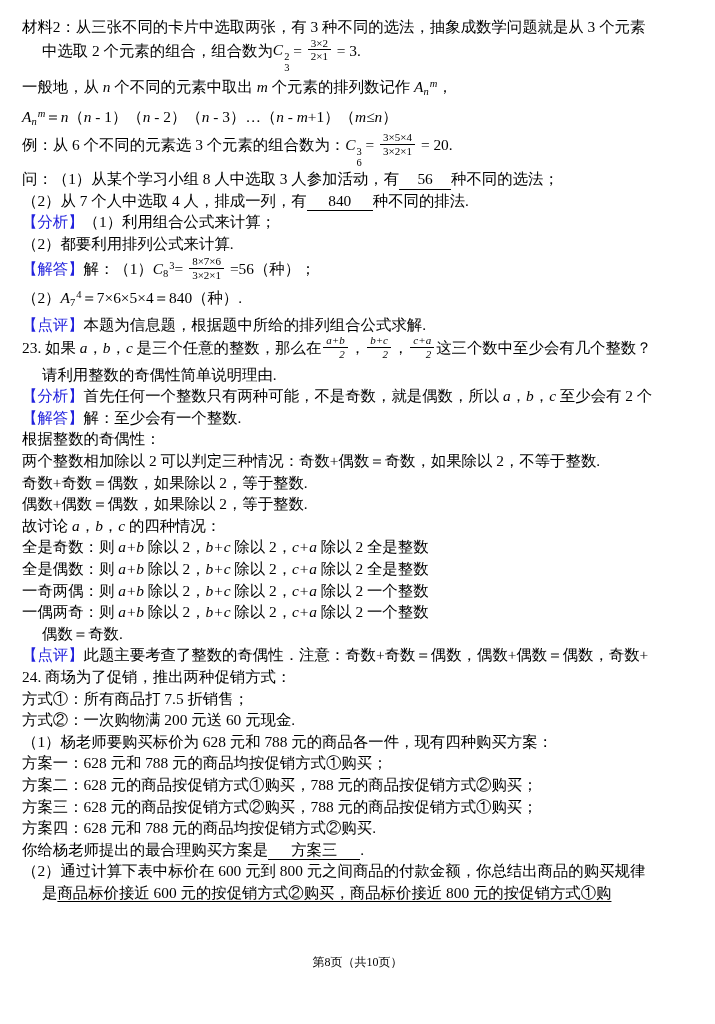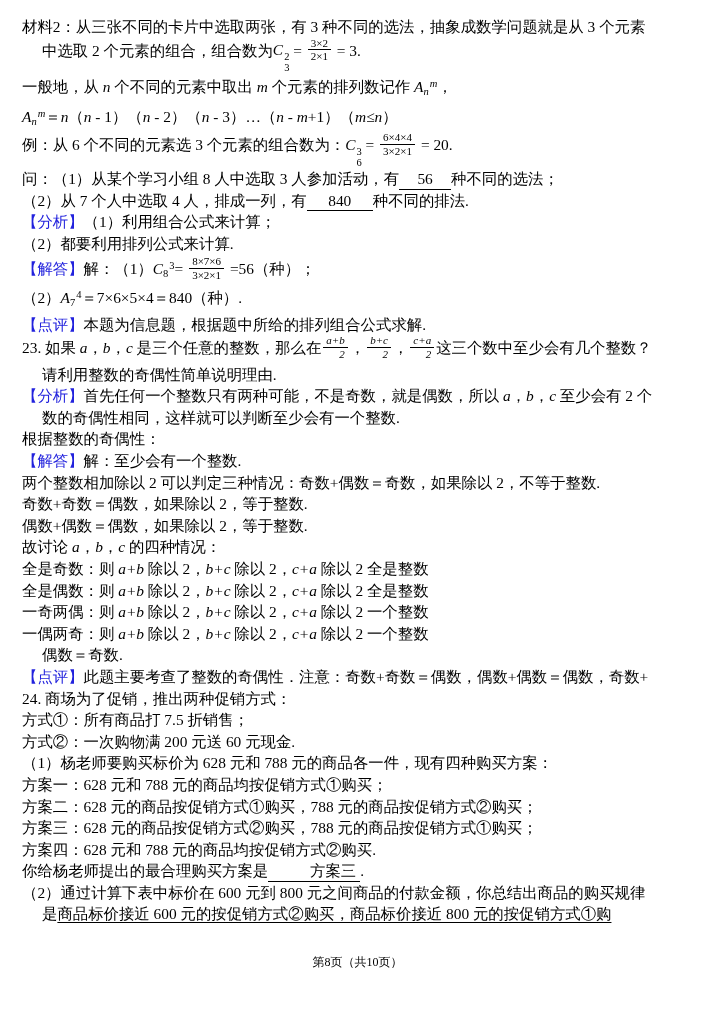--- a/index.html
+++ b/index.html
@@ -55,50 +55,49 @@
       <div class="line"><span>材料2：从三张不同的卡片中选取两张，有 3 种不同的选法，抽象成数学问题就是从 3 个元素</span></div>
       <div class="line ind"><span>中选取 2 个元素的组合，组合数为</span><span><span class="mi">C</span><span class="stk">
             <span>2</span>
             <span>3</span>
           </span></span><span> = </span><span class="frac"><span class="fn">3×2</span><span class="fd">2×1</span></span><span> = 3.</span></div>
       <div class="line"><span>一般地，从 </span><span class="mi">n</span><span> 个不同的元素中取出 </span><span class="mi">m</span><span> 个元素的排列数记作 </span><span><span class="mi">A</span><sub class="mi">n</sub><sup class="mi">m</sup></span><span>，</span></div>
       <div class="line"><span><span class="mi">A</span><sub class="mi">n</sub><sup class="mi">m</sup></span><span>＝</span><span class="mi">n</span><span>（</span><span class="mi">n</span><span> - 1）（</span><span class="mi">n</span><span> - 2）（</span><span class="mi">n</span><span> - 3）…（</span><span class="mi">n</span><span> - </span><span class="mi">m</span><span>+1）（</span><span class="mi">m</span><span>≤</span><span class="mi">n</span><span>）</span></div>
       <div class="line"><span>例：从 6 个不同的元素选 3 个元素的组合数为：</span><span><span class="mi">C</span><span class="stk">
             <span>3</span>
             <span>6</span>
-          </span></span><span> = </span><span class="frac"><span class="fn">6×4×4</span><span class="fd">3×2×1</span></span><span> = 20.</span></div>
+          </span></span><span> = </span><span class="frac"><span class="fn">3×5×4</span><span class="fd">3×2×1</span></span><span> = 20.</span></div>
       <div class="line"><span>问：（1）从某个学习小组 8 人中选取 3 人参加活动，有</span><span class="blank" style="min-width: 52px;">56</span><span>种不同的选法；</span></div>
       <div class="line"><span>（2）从 7 个人中选取 4 人，排成一列，有</span><span class="blank" style="min-width: 66px;">840</span><span>种不同的排法.</span></div>
       <div class="line"><span class="blue">【分析】</span><span>（1）利用组合公式来计算；</span></div>
       <div class="line"><span>（2）都要利用排列公式来计算.</span></div>
       <div class="line"><span class="blue">【解答】</span><span>解：（1）</span><span><span class="mi">C</span><sub>8</sub><sup>3</sup></span><span>= </span><span class="frac"><span class="fn">8×7×6</span><span class="fd">3×2×1</span></span><span> =56（种）；</span></div>
       <div class="line"><span>（2）</span><span><span class="mi">A</span><sub>7</sub><sup>4</sup></span><span>＝7×6×5×4＝840（种）.</span></div>
       <div class="line"><span class="blue">【点评】</span><span>本题为信息题，根据题中所给的排列组合公式求解.</span></div>
       <div class="line"><span>23. 如果 </span><span class="mi">a</span><span>，</span><span class="mi">b</span><span>，</span><span class="mi">c</span><span> 是三个任意的整数，那么在</span><span class="frac fi"><span class="fn">a+b</span><span class="fd">2</span></span><span>，</span><span class="frac fi"><span class="fn">b+c</span><span class="fd">2</span></span><span>，</span><span class="frac fi"><span class="fn">c+a</span><span class="fd">2</span></span><span>这三个数中至少会有几个整数？</span></div>
       <div class="line ind"><span>请利用整数的奇偶性简单说明理由.</span></div>
       <div class="line"><span class="blue">【分析】</span><span>首先任何一个整数只有两种可能，不是奇数，就是偶数，所以 </span><span class="mi">a</span><span>，</span><span class="mi">b</span><span>，</span><span class="mi">c</span><span> 至少会有 2 个</span></div>
-      <div class="line ind"><span>数的奇偶性相同，这样就可以判断至少会有一个整数.</span></div>
+      <div class="line"><span class="blue">【解答】</span><span>解：至少会有一个整数.</span></div>
       <div class="line"><span>根据整数的奇偶性：</span></div>
-      <div class="line"><span class="blue">【解答】</span><span>解：至少会有一个整数.</span></div>
       <div class="line"><span>两个整数相加除以 2 可以判定三种情况：奇数+偶数＝奇数，如果除以 2，不等于整数.</span></div>
       <div class="line"><span>奇数+奇数＝偶数，如果除以 2，等于整数.</span></div>
       <div class="line"><span>偶数+偶数＝偶数，如果除以 2，等于整数.</span></div>
       <div class="line"><span>故讨论 </span><span class="mi">a</span><span>，</span><span class="mi">b</span><span>，</span><span class="mi">c</span><span> 的四种情况：</span></div>
       <div class="line"><span>全是奇数：则 </span><span class="mi">a+b</span><span> 除以 2，</span><span class="mi">b+c</span><span> 除以 2，</span><span class="mi">c+a</span><span> 除以 2 全是整数</span></div>
       <div class="line"><span>全是偶数：则 </span><span class="mi">a+b</span><span> 除以 2，</span><span class="mi">b+c</span><span> 除以 2，</span><span class="mi">c+a</span><span> 除以 2 全是整数</span></div>
       <div class="line"><span>一奇两偶：则 </span><span class="mi">a+b</span><span> 除以 2，</span><span class="mi">b+c</span><span> 除以 2，</span><span class="mi">c+a</span><span> 除以 2 一个整数</span></div>
       <div class="line"><span>一偶两奇：则 </span><span class="mi">a+b</span><span> 除以 2，</span><span class="mi">b+c</span><span> 除以 2，</span><span class="mi">c+a</span><span> 除以 2 一个整数</span></div>
       <div class="line ind"><span>偶数＝奇数.</span></div>
       <div class="line"><span class="blue">【点评】</span><span>此题主要考查了整数的奇偶性．注意：奇数+奇数＝偶数，偶数+偶数＝偶数，奇数+</span></div>
       <div class="line"><span>24. 商场为了促销，推出两种促销方式：</span></div>
       <div class="line"><span>方式①：所有商品打 7.5 折销售；</span></div>
       <div class="line"><span>方式②：一次购物满 200 元送 60 元现金.</span></div>
       <div class="line"><span>（1）杨老师要购买标价为 628 元和 788 元的商品各一件，现有四种购买方案：</span></div>
       <div class="line"><span>方案一：628 元和 788 元的商品均按促销方式①购买；</span></div>
       <div class="line"><span>方案二：628 元的商品按促销方式①购买，788 元的商品按促销方式②购买；</span></div>
       <div class="line"><span>方案三：628 元的商品按促销方式②购买，788 元的商品按促销方式①购买；</span></div>
       <div class="line"><span>方案四：628 元和 788 元的商品均按促销方式②购买.</span></div>
-      <div class="line"><span>你给杨老师提出的最合理购买方案是</span><span class="blank" style="min-width: 92px; text-align: right;">方案三</span><span>.</span></div>
+      <div class="line"><span>你给杨老师提出的最合理购买方案是</span><span class="blank" style="min-width: 92px;">方案三</span><span>.</span></div>
       <div class="line"><span>（2）通过计算下表中标价在 600 元到 800 元之间商品的付款金额，你总结出商品的购买规律</span></div>
       <div class="line ind"><span>是</span><span class="ul">商品标价接近 600 元的按促销方式②购买，商品标价接近 800 元的按促销方式①购</span></div>
     </div>
   <div class="footer">第8页（共10页）</div>
 </div>
 
 </body></html>

